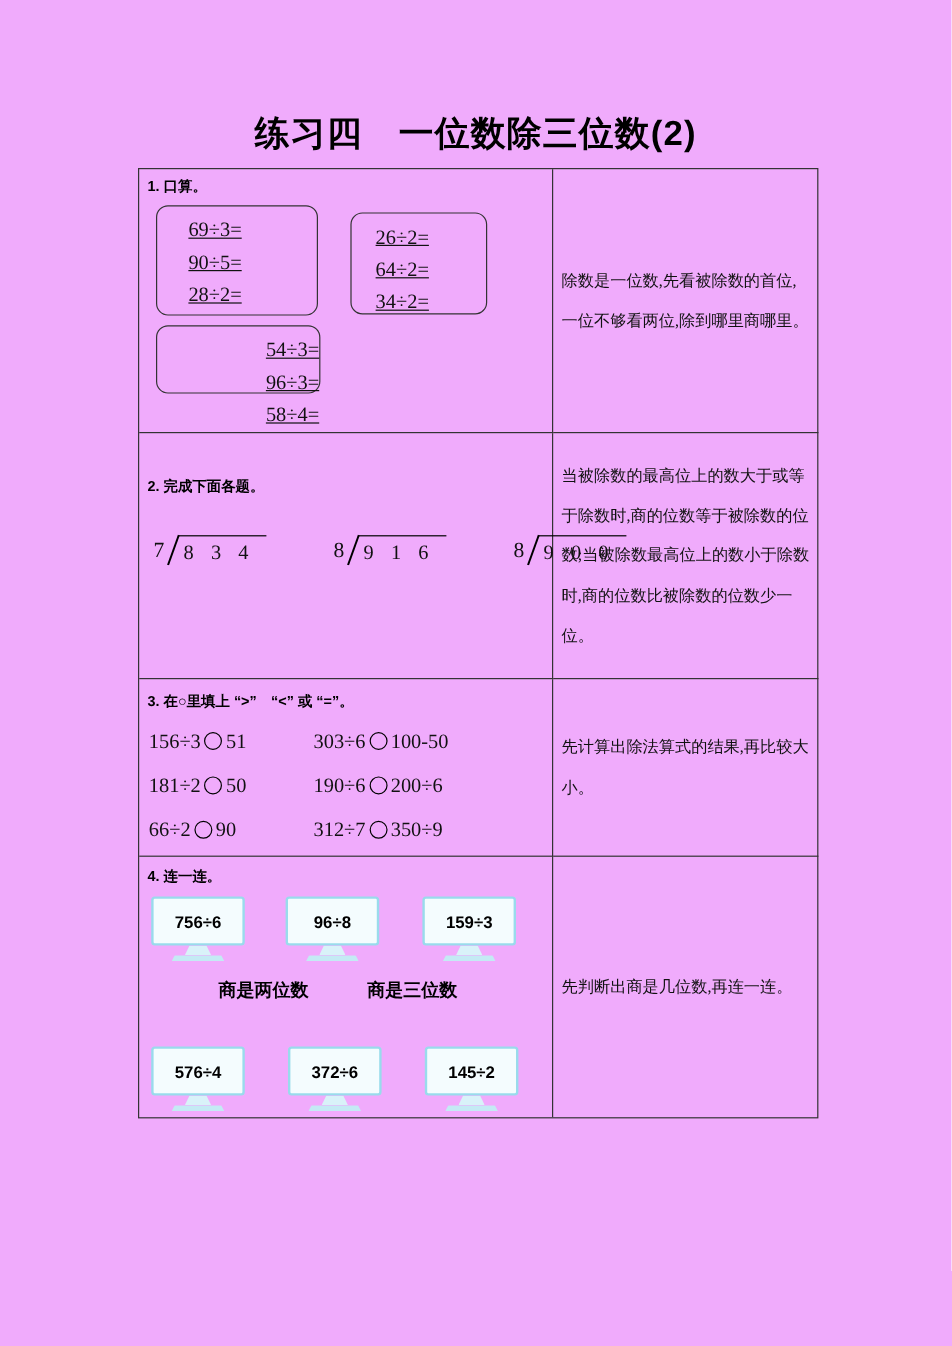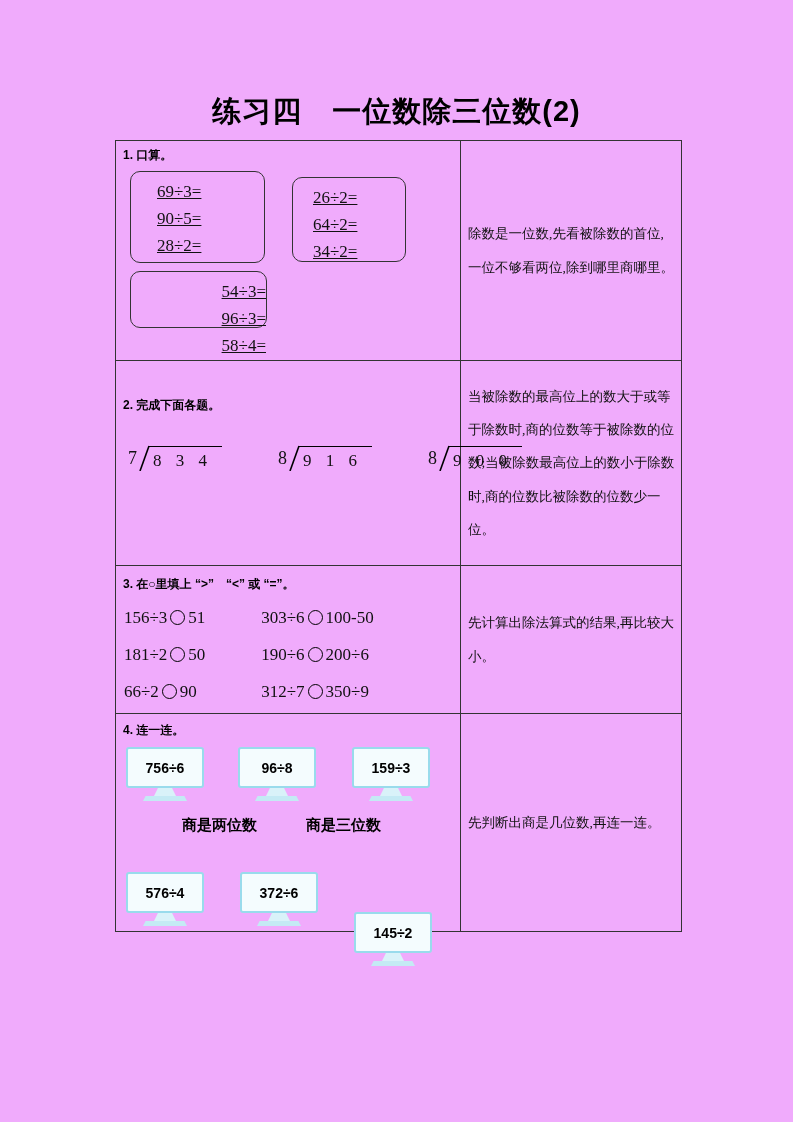--- a/index.html
+++ b/index.html
@@ -213,21 +213,21 @@
         <div class="stand-neck"></div>
         <div class="stand-base"></div>
       </div>
       <div class="monitor" style="left:124px; top:158px;">
         <div class="screen">
             <span>372÷6</span>
           </div>
         <div class="stand-neck"></div>
         <div class="stand-base"></div>
       </div>
-      <div class="monitor" style="left:238px; top:158px;margin-top:40px;">
+      <div class="monitor" style="left:238px; top:158px;">
         <div class="screen">
             <span>145÷2</span>
           </div>
         <div class="stand-neck"></div>
         <div class="stand-base"></div>
       </div>
     </div>
 
     <div class="cell rightcol lastrow hint-cell">
       <span>先判断出商是几位数,再连一连。</span>

